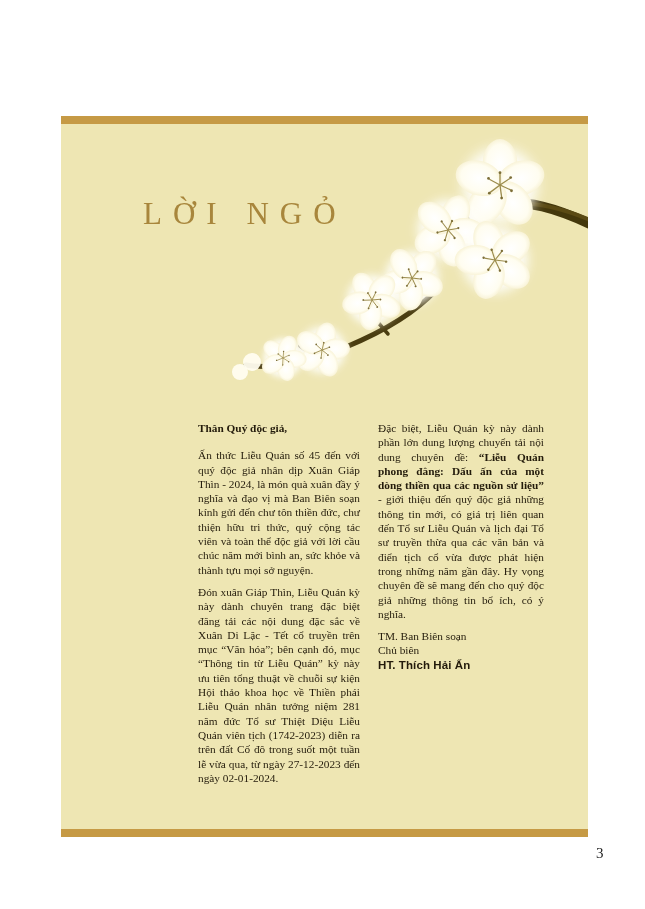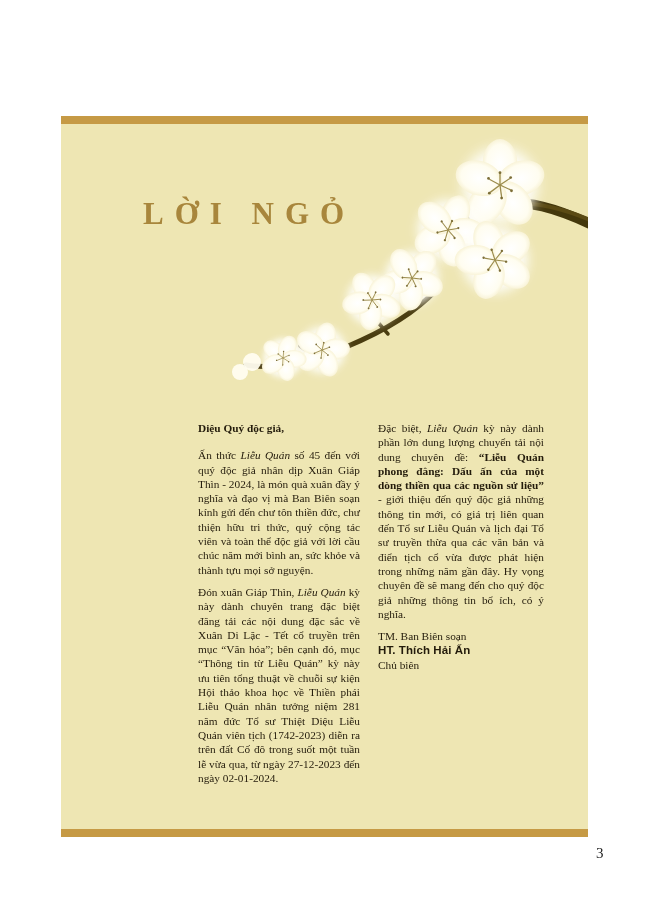--- a/index.html
+++ b/index.html
@@ -18,21 +18,21 @@
     background: #eee6b3;
     border-top: 8px solid #c69a45;
     border-bottom: 8px solid #c69a45;
     overflow: hidden;
   }
   .page-title {
     position: absolute;
     left: 82px; top: 72px;
     margin: 0;
     font-size: 31px;
-    font-weight: bold;
+    font-weight: normal;
     letter-spacing: 11px;
     color: #a8863c;
     white-space: nowrap;
   }
   .artwork {
     position: absolute;
     right: 0; top: 0;
     width: 400px; height: 312px;
     display: block;
   }
@@ -44,21 +44,21 @@
     gap: 18px;
     font-size: 11.3px;
     line-height: 14.3px;
     color: #231b0b;
     text-align: justify;
   }
   .col-left  { width: 162px; }
   .col-right { width: 166px; }
   .textgrid p { margin: 0 0 8px 0; }
   .salutation { font-weight: bold; margin-bottom: 13px !important; }
-  .ital { font-style: italic; }
+  .ital { }
   .bold { font-weight: bold; }
   .closing { margin-top: 14px !important; margin-bottom: 14px !important; }
   .signature { margin-top: 7px; }
   .sig-line { display: block; }
   .sig-name {
     font-family: "Liberation Sans", sans-serif;
     font-weight: bold;
     font-size: 11.5px;
     letter-spacing: .1px;
   }
@@ -130,30 +130,30 @@
     <use href="#blossom" transform="translate(134,226) scale(0.50) rotate(14)"></use>
     <use href="#blossom" transform="translate(95,234) scale(0.42) rotate(-50)"></use>
 
     <circle cx="64" cy="238" r="9" fill="#fffdf0" opacity="0.95"></circle>
     <circle cx="52" cy="248" r="8" fill="#fffdf0" opacity="0.95"></circle>
   </svg>
 
   <div class="textgrid">
 
     <div class="col-left">
-      <p class="salutation">Diệu Quý độc giả,</p>
+      <p class="salutation">Thân Quý độc giả,</p>
       <p><span>Ấn thức </span><span class="ital">Liễu Quán</span><span> số 45 đến với quý độc giả nhân dịp Xuân Giáp Thìn - 2024, là món quà xuân đầy ý nghĩa và đạo vị mà Ban Biên soạn kính gửi đến chư tôn thiền đức, chư thiện hữu tri thức, quý cộng tác viên và toàn thể độc giả với lời cầu chúc năm mới bình an, sức khỏe và thành tựu mọi sở nguyện.</span></p>
       <p><span>Đón xuân Giáp Thìn, </span><span class="ital">Liễu Quán</span><span> kỳ này dành chuyên trang đặc biệt đăng tải các nội dung đặc sắc về Xuân Di Lặc - Tết cổ truyền trên mục “Văn hóa”; bên cạnh đó, mục “Thông tin từ Liễu Quán” kỳ này ưu tiên tổng thuật về chuỗi sự kiện Hội thảo khoa học về Thiền phái Liễu Quán nhân tưởng niệm 281 năm đức Tổ sư Thiệt Diệu Liễu Quán viên tịch (1742-2023) diễn ra trên đất Cố đô trong suốt một tuần lễ vừa qua, từ ngày 27-12-2023 đến ngày 02-01-2024.</span></p>
     </div>
 
     <div class="col-right">
       <p><span>Đặc biệt, </span><span class="ital">Liễu Quán</span><span> kỳ này dành phần lớn dung lượng chuyển tải nội dung chuyên đề: </span><span class="bold">“Liễu Quán phong đằng: Dấu ấn của một dòng thiền qua các nguồn sử liệu”</span><span> - giới thiệu đến quý độc giả những thông tin mới, có giá trị liên quan đến Tổ sư Liễu Quán và lịch đại Tổ sư truyền thừa qua các văn bản và điển tịch cổ vừa được phát hiện trong những năm gần đây. Hy vọng chuyên đề sẽ mang đến cho quý độc giả những thông tin bổ ích, có ý nghĩa.</span></p>
       <div class="signature">
         <span class="sig-line">TM. Ban Biên soạn</span>
+        <span class="sig-line">Chủ biên</span>
         <span class="sig-line sig-name">HT. Thích Hải Ấn</span>
-        <span class="sig-line">Chủ biên</span>
       </div>
     </div>
 
   </div>
 </div>
 
 <div class="page-number">3</div>
 
 </body></html>

